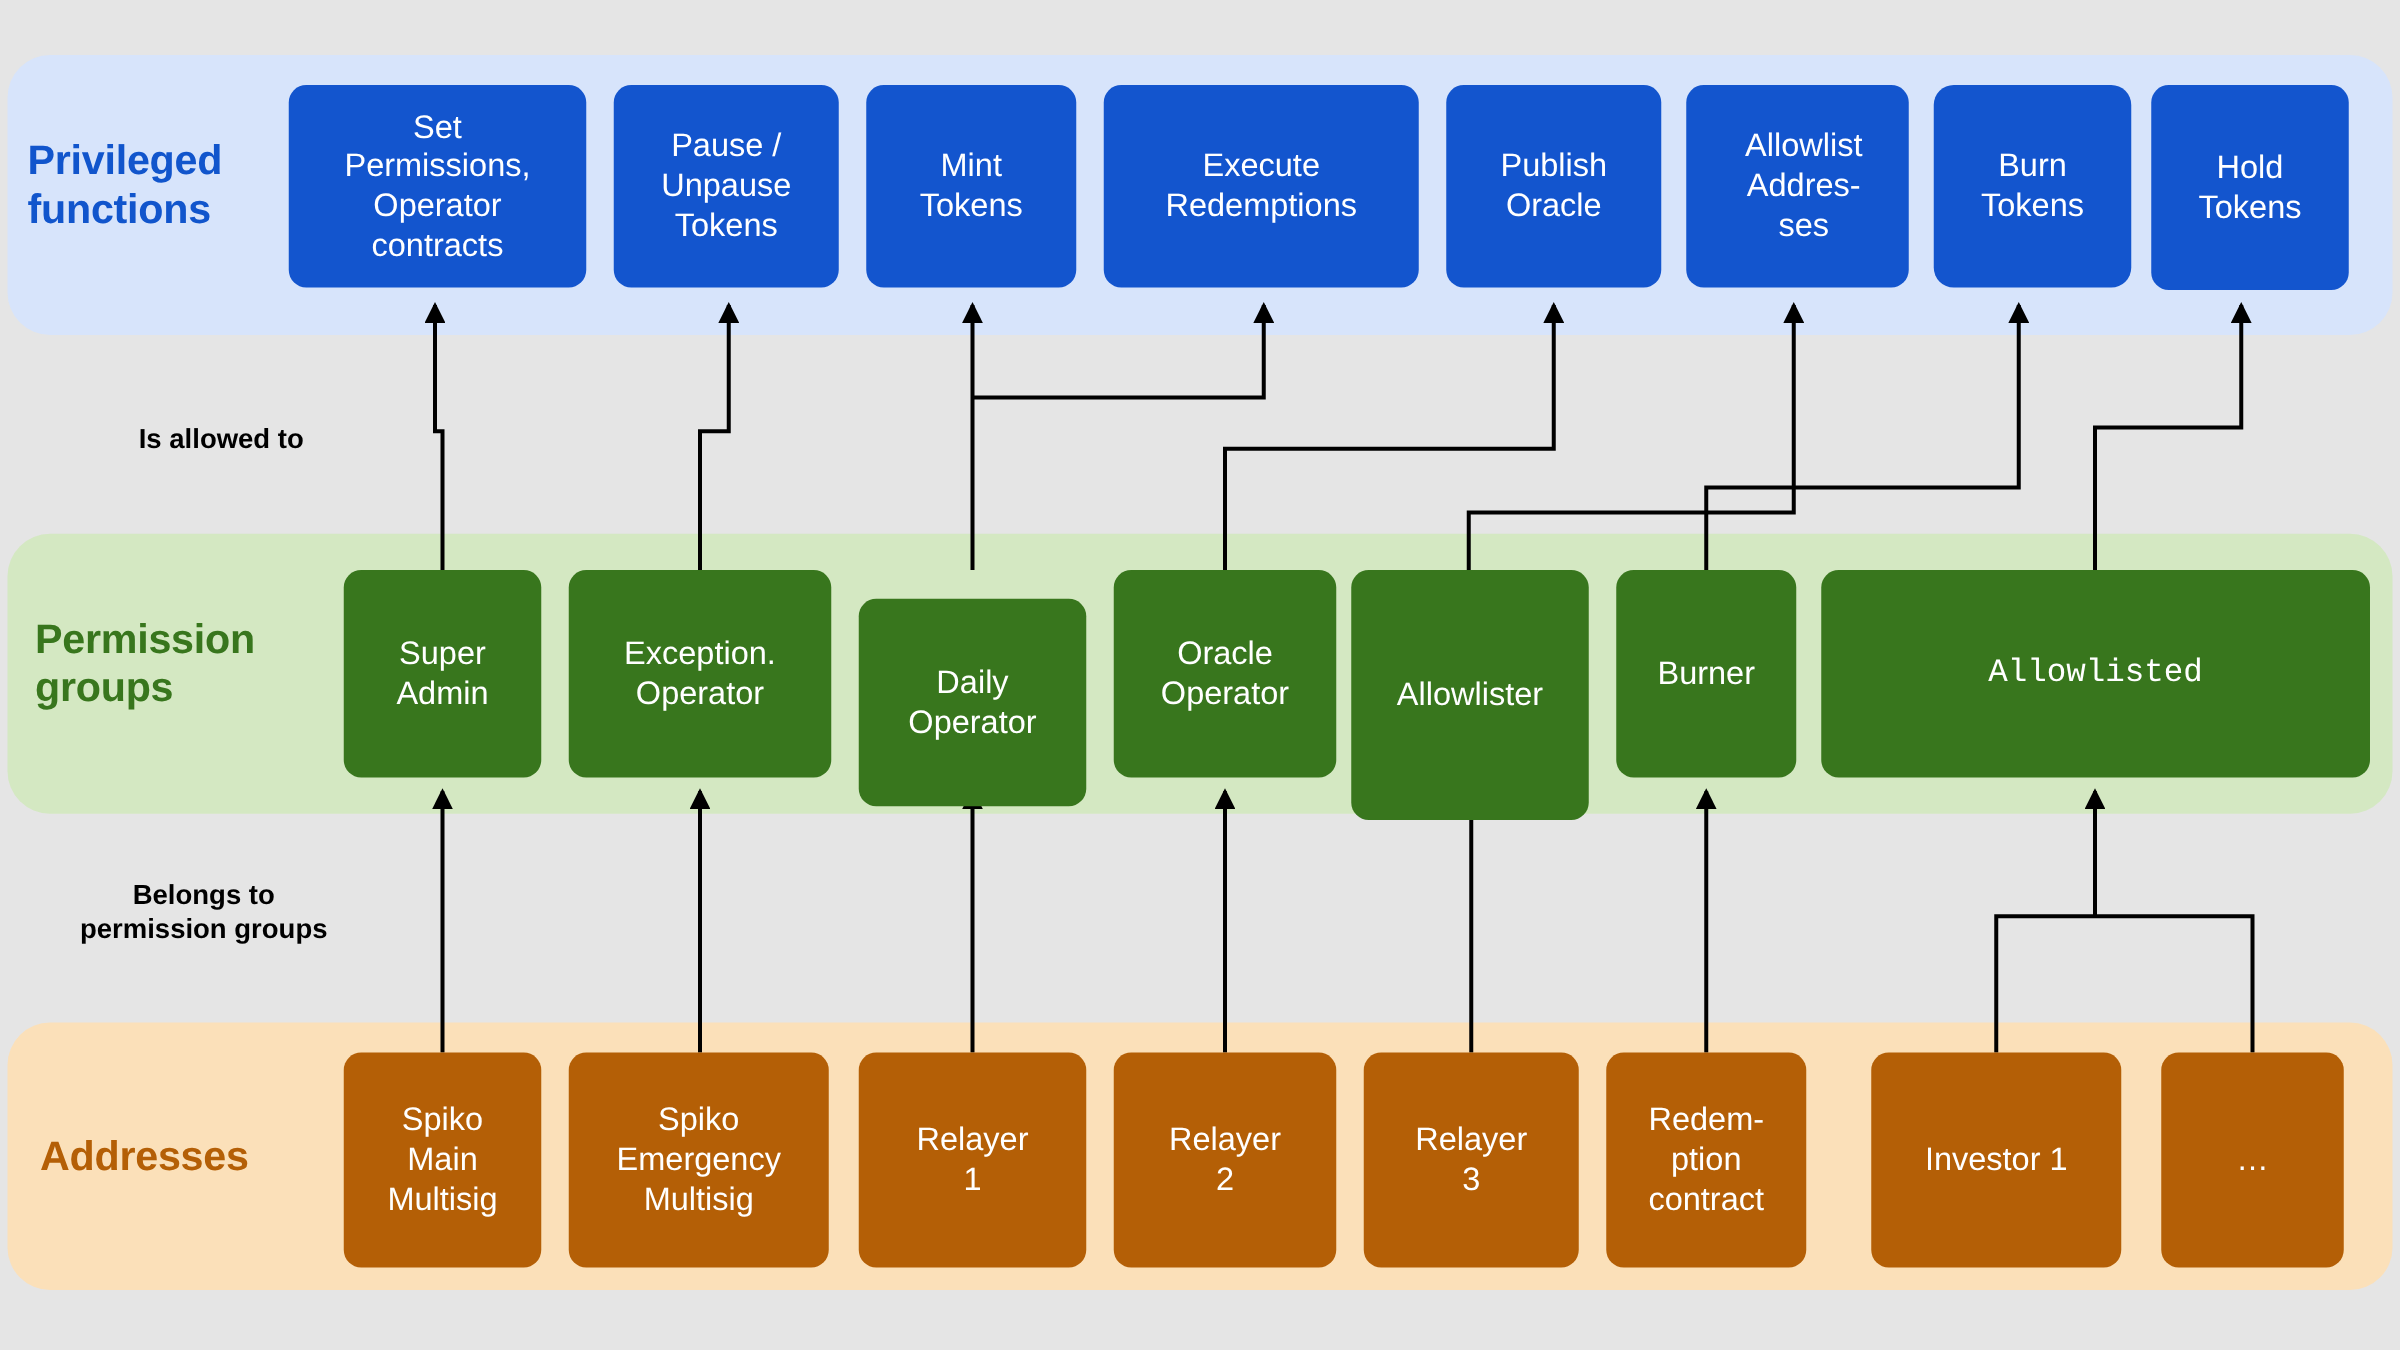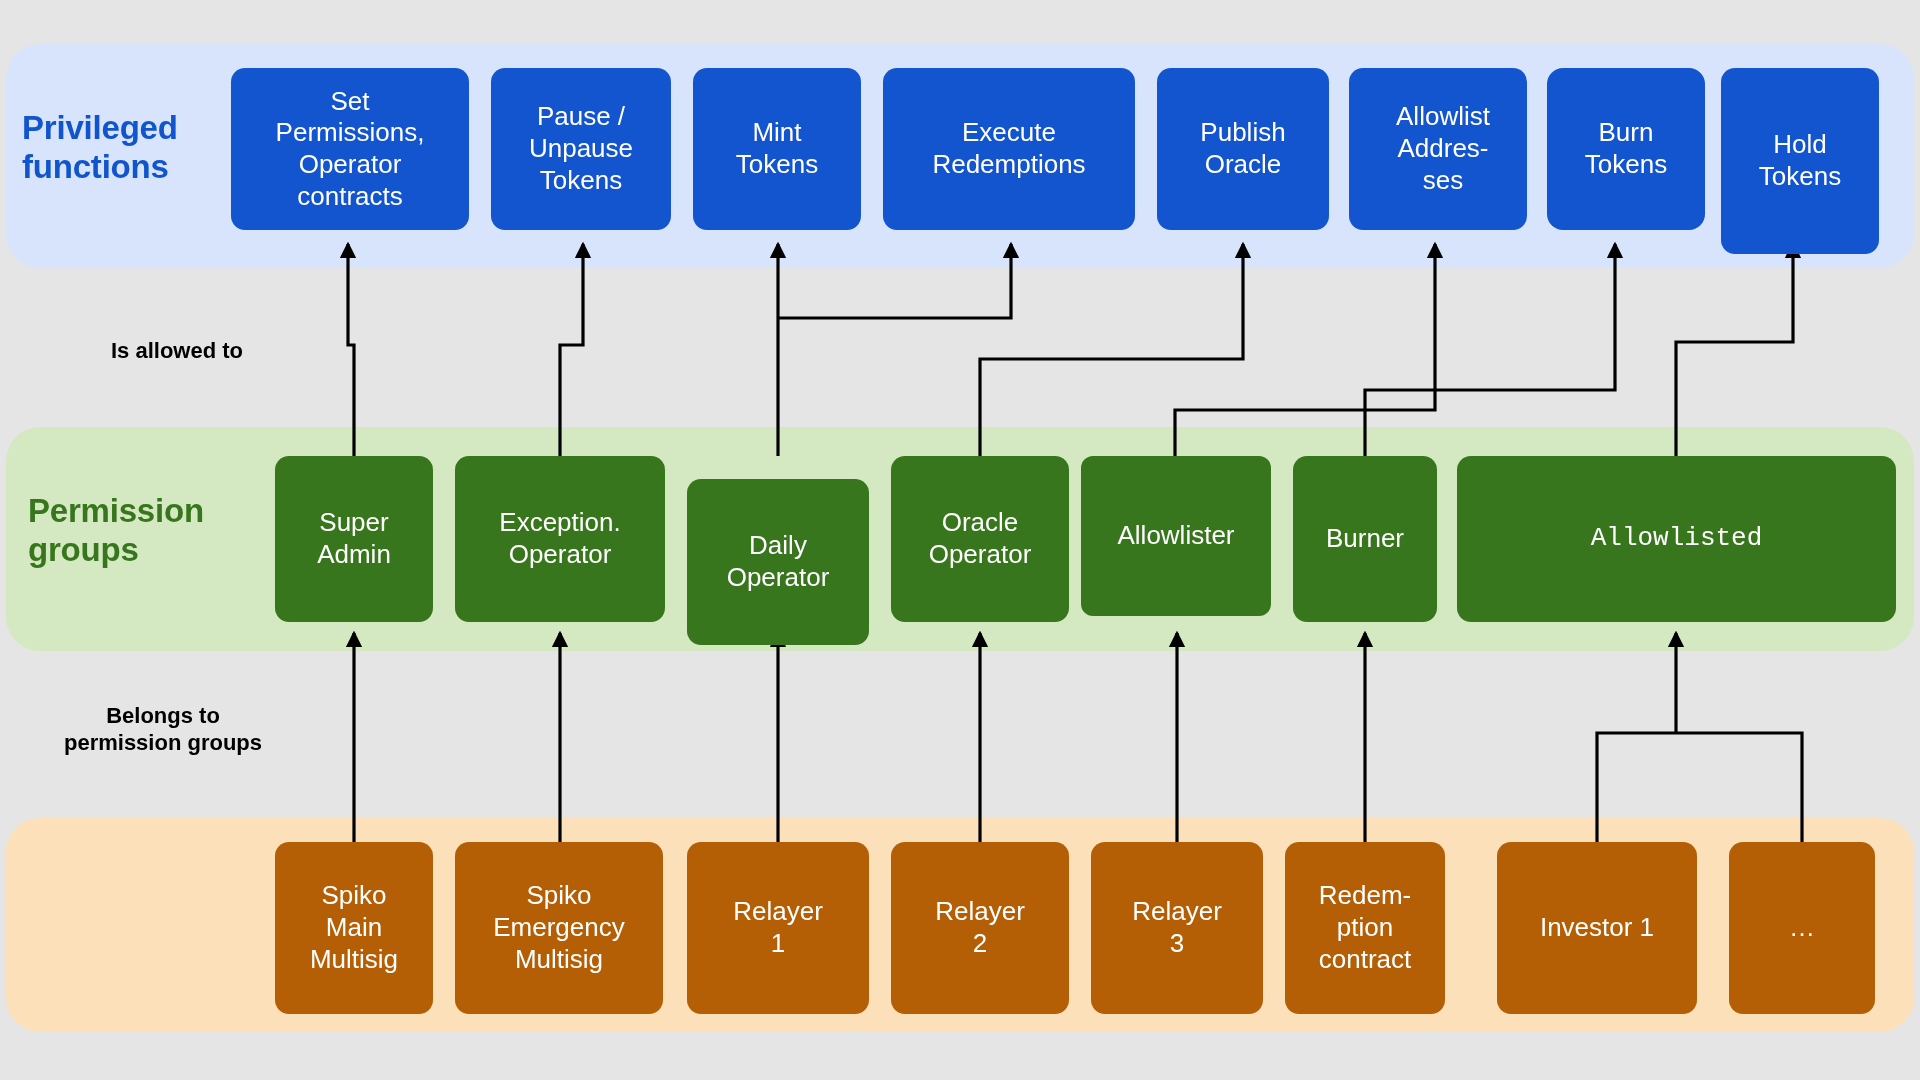--- a/index.html
+++ b/index.html
@@ -80,20 +80,21 @@
 <div id="stage">
 
   <div class="band band-functions" style="left:6px; top:44px; width:1908px; height:224px;"></div>
   <div class="band band-groups" style="left:6px; top:427px; width:1908px; height:224px;"></div>
   <div class="band band-addresses" style="left:6px; top:818px; width:1908px; height:214px;"></div>
 
   <div class="band-title title-functions" style="left:22px; top:109px; width:200px;">Privileged
 functions</div>
   <div class="band-title title-groups" style="left:28px; top:492px; width:210px;">Permission
 groups</div>
+  <div class="band-title title-addresses" style="left:32px; top:906px; width:230px;">Addresses</div>
 
   <svg id="wires" viewBox="0 0 1920 1080" xmlns="http://www.w3.org/2000/svg">
     <defs>
       <marker id="arrow" viewBox="0 0 10 10" refX="8.6" refY="5" markerWidth="5.2" markerHeight="5.2" orient="auto-start-reverse">
         <path d="M 0 0 L 10 5 L 0 10 z" fill="#000000"></path>
       </marker>
     </defs>
     <g fill="none" stroke="#000000" stroke-width="3.2" marker-end="url(#arrow)">
 
       <path d="M 354 456 L 354 345 L 348 345 L 348 244"></path>
@@ -141,32 +142,32 @@
 Tokens</div>
   <div class="node node-fn" style="left:883px; top:68px; width:252px; height:162px;">Execute
 Redemptions</div>
   <div class="node node-fn" style="left:1157px; top:68px; width:172px; height:162px;">Publish
 Oracle</div>
   <div class="node node-fn" style="left:1349px; top:68px; width:178px; height:162px;padding-left:16px;">Allowlist
 Addres-
 ses</div>
   <div class="node node-fn" style="left:1547px; top:68px; width:158px; height:162px;border-radius:16px;">Burn
 Tokens</div>
-  <div class="node node-fn" style="left:1721px; top:68px; width:158px; height:186px;">Hold
+  <div class="node node-fn" style="left:1721px; top:68px; width:158px; height:164px;">Hold
 Tokens</div>
 
   <div class="node node-group" style="left:275px; top:456px; width:158px; height:166px;">Super
 Admin</div>
   <div class="node node-group" style="left:455px; top:456px; width:210px; height:166px;">Exception.
 Operator</div>
   <div class="node node-group" style="left:687px; top:479px; width:182px; height:166px;">Daily
 Operator</div>
   <div class="node node-group" style="left:891px; top:456px; width:178px; height:166px;">Oracle
 Operator</div>
-  <div class="node node-group" style="left:1081px; top:456px; width:190px; height:160px;border-radius:12px;">Allowlister</div>
+  <div class="node node-group" style="left:1081px; top:456px; width:190px; height:200px;">Allowlister</div>
   <div class="node node-group" style="left:1293px; top:456px; width:144px; height:166px;">Burner</div>
   <div class="node node-group" style="left:1457px; top:456px; width:439px; height:166px;font-family:Liberation Mono, monospace;">Allowlisted</div>
 
   <div class="node node-addr" style="left:275px; top:842px; width:158px; height:172px;">Spiko
 Main
 Multisig</div>
   <div class="node node-addr" style="left:455px; top:842px; width:208px; height:172px;">Spiko
 Emergency
 Multisig</div>
   <div class="node node-addr" style="left:687px; top:842px; width:182px; height:172px;">Relayer

